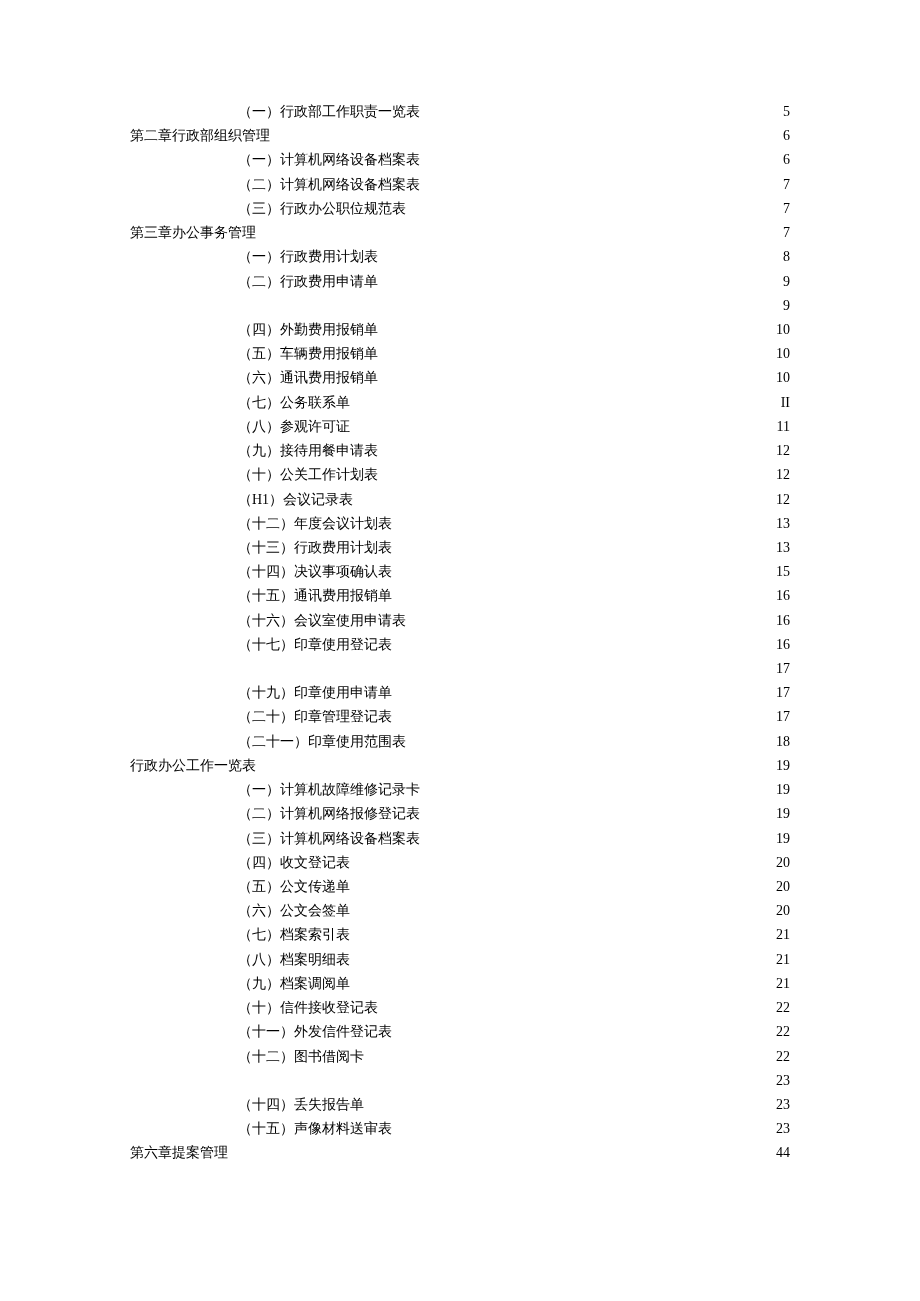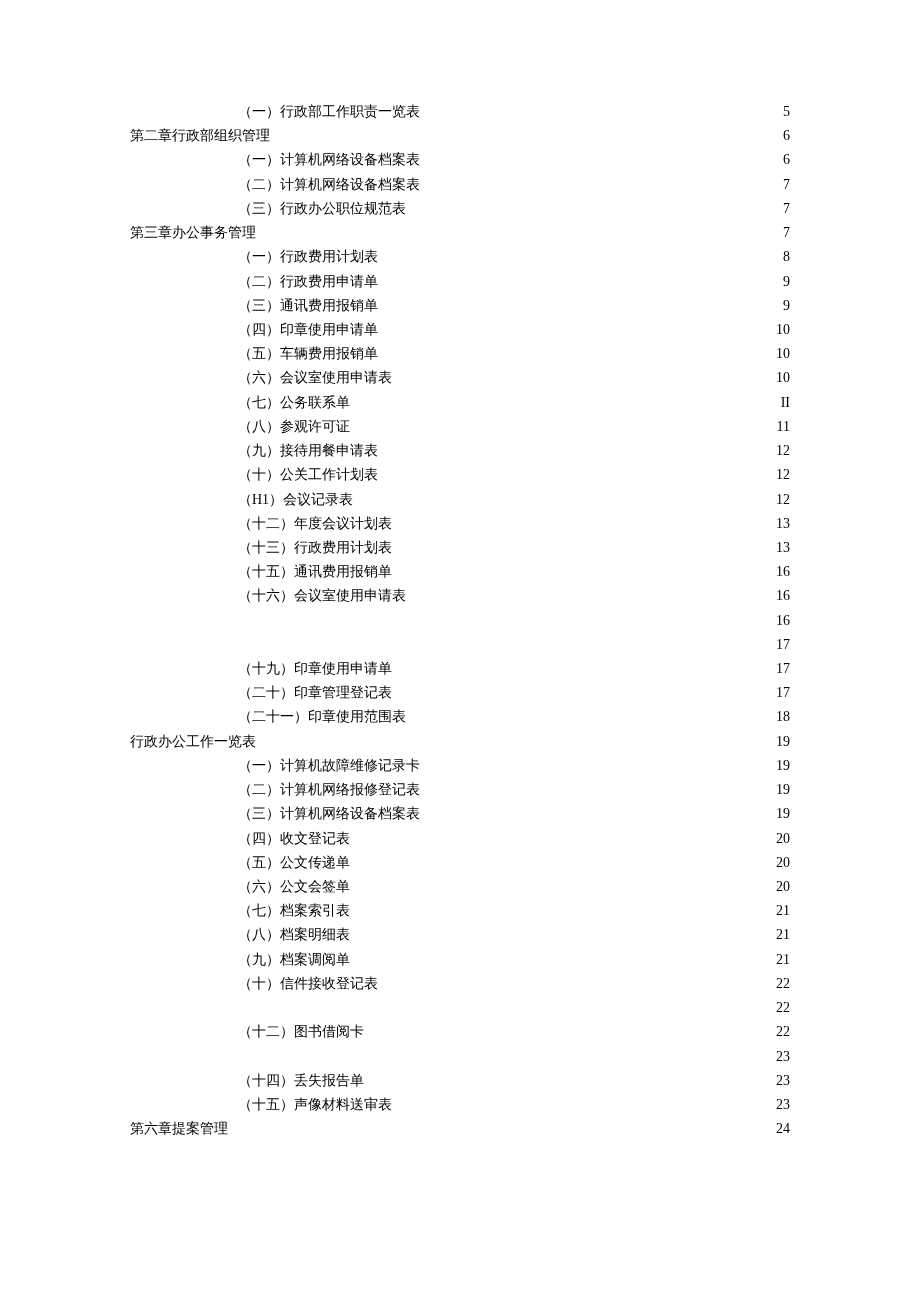--- a/index.html
+++ b/index.html
@@ -89,36 +89,35 @@
       <span class="toc-title">（一）行政费用计划表</span>
       <span class="toc-leader"></span>
       <span class="toc-page">8</span>
     </div>
     <div class="toc-line sub">
       <span class="toc-title">（二）行政费用申请单</span>
       <span class="toc-leader"></span>
       <span class="toc-page">9</span>
     </div>
     <div class="toc-line sub">
-      <span class="toc-title">（三）通讯费用报销单</span>
       <span class="toc-leader"></span>
       <span class="toc-page">9</span>
     </div>
     <div class="toc-line sub">
-      <span class="toc-title">（四）印章使用申请单</span>
+      <span class="toc-title">（四）外勤费用报销单</span>
       <span class="toc-leader"></span>
       <span class="toc-page">10</span>
     </div>
     <div class="toc-line sub">
       <span class="toc-title">（五）车辆费用报销单</span>
       <span class="toc-leader"></span>
       <span class="toc-page">10</span>
     </div>
     <div class="toc-line sub">
-      <span class="toc-title">（六）会议室使用申请表</span>
+      <span class="toc-title">（六）通讯费用报销单</span>
       <span class="toc-leader"></span>
       <span class="toc-page">10</span>
     </div>
     <div class="toc-line sub">
       <span class="toc-title">（七）公务联系单</span>
       <span class="toc-leader"></span>
       <span class="toc-page">II</span>
     </div>
     <div class="toc-line sub">
       <span class="toc-title">（八）参观许可证</span>
@@ -144,30 +143,36 @@
       <span class="toc-title">（十二）年度会议计划表</span>
       <span class="toc-leader"></span>
       <span class="toc-page">13</span>
     </div>
     <div class="toc-line sub">
       <span class="toc-title">（十三）行政费用计划表</span>
       <span class="toc-leader"></span>
       <span class="toc-page">13</span>
     </div>
     <div class="toc-line sub">
+      <span class="toc-title">（十四）决议事项确认表</span>
+      <span class="toc-leader"></span>
+      <span class="toc-page">15</span>
+    </div>
+    <div class="toc-line sub">
       <span class="toc-title">（十五）通讯费用报销单</span>
       <span class="toc-leader"></span>
       <span class="toc-page">16</span>
     </div>
     <div class="toc-line sub">
       <span class="toc-title">（十六）会议室使用申请表</span>
       <span class="toc-leader"></span>
       <span class="toc-page">16</span>
     </div>
     <div class="toc-line sub">
+      <span class="toc-title">（十七）印章使用登记表</span>
       <span class="toc-leader"></span>
       <span class="toc-page">16</span>
     </div>
     <div class="toc-line sub">
       <span class="toc-leader"></span>
       <span class="toc-page">17</span>
     </div>
     <div class="toc-line sub">
       <span class="toc-title">（十九）印章使用申请单</span>
       <span class="toc-leader"></span>
@@ -232,20 +237,21 @@
       <span class="toc-title">（九）档案调阅单</span>
       <span class="toc-leader"></span>
       <span class="toc-page">21</span>
     </div>
     <div class="toc-line sub">
       <span class="toc-title">（十）信件接收登记表</span>
       <span class="toc-leader"></span>
       <span class="toc-page">22</span>
     </div>
     <div class="toc-line sub">
+      <span class="toc-title">（十一）外发信件登记表</span>
       <span class="toc-leader"></span>
       <span class="toc-page">22</span>
     </div>
     <div class="toc-line sub">
       <span class="toc-title">（十二）图书借阅卡</span>
       <span class="toc-leader"></span>
       <span class="toc-page">22</span>
     </div>
     <div class="toc-line sub">
       <span class="toc-leader"></span>
@@ -257,15 +263,15 @@
       <span class="toc-page">23</span>
     </div>
     <div class="toc-line sub">
       <span class="toc-title">（十五）声像材料送审表</span>
       <span class="toc-leader"></span>
       <span class="toc-page">23</span>
     </div>
     <div class="toc-line chapter">
       <span class="toc-title">第六章提案管理</span>
       <span class="toc-leader"></span>
-      <span class="toc-page">24</span>
+      <span class="toc-page">44</span>
     </div>
   </div>
 
 </body></html>

